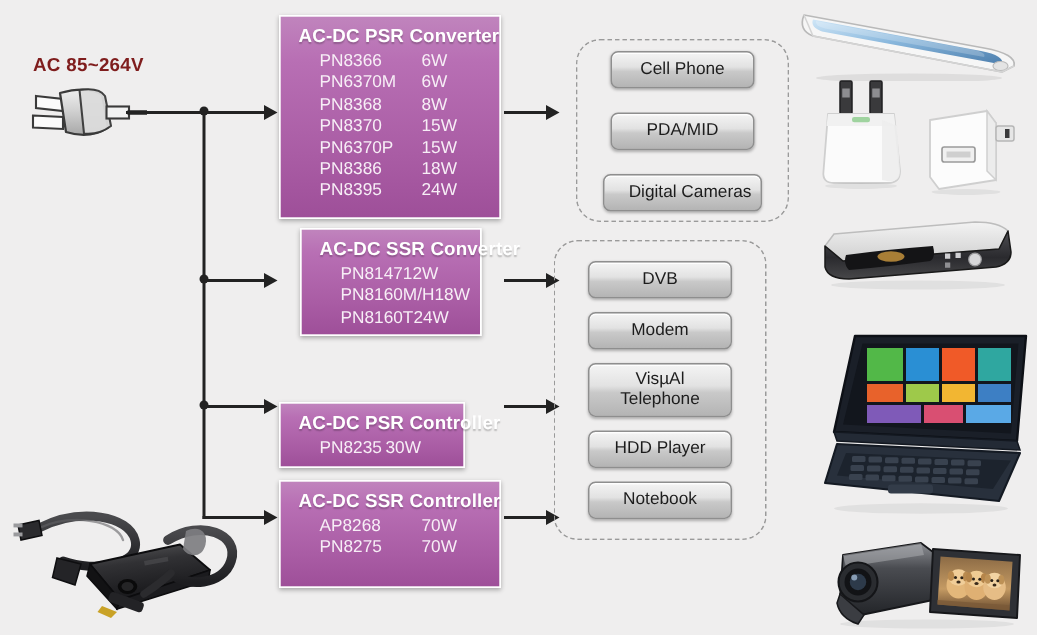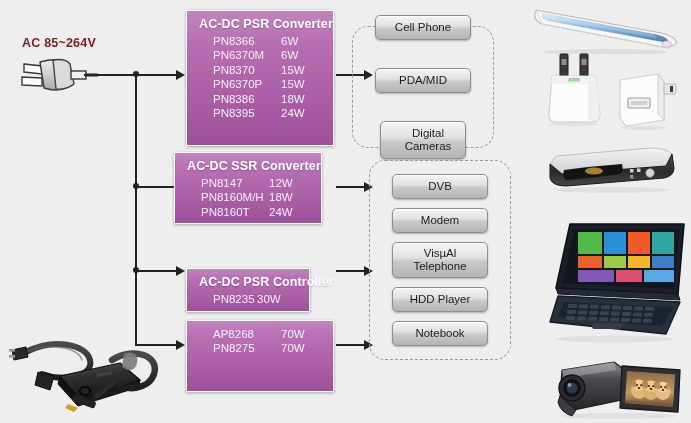--- a/index.html
+++ b/index.html
@@ -174,38 +174,42 @@
     <div class="chip-title">AC-DC PSR Converter</div>
     <div class="chip-row">
       <span class="chip-pn">PN8366</span>
       <span class="chip-pw">6W</span>
     </div>
     <div class="chip-row">
       <span class="chip-pn">PN6370M</span>
       <span class="chip-pw">6W</span>
     </div>
     <div class="chip-row">
+      <span class="chip-pn">PN8368</span>
+      <span class="chip-pw">8W</span>
+    </div>
+    <div class="chip-row">
       <span class="chip-pn">PN8370</span>
       <span class="chip-pw">15W</span>
     </div>
     <div class="chip-row">
       <span class="chip-pn">PN6370P</span>
       <span class="chip-pw">15W</span>
     </div>
     <div class="chip-row">
       <span class="chip-pn">PN8386</span>
       <span class="chip-pw">18W</span>
     </div>
     <div class="chip-row">
       <span class="chip-pn">PN8395</span>
       <span class="chip-pw">24W</span>
     </div>
   </div>
 
-  <div class="chip-block" style="left:174px;top:152px;width:148px;height:72px;">
+  <div class="chip-block" style="left:200px;top:152px;width:121px;height:72px;">
     <div class="chip-title">AC-DC SSR Converter</div>
     <div class="chip-row">
       <span class="chip-pn">PN8147</span>
       <span class="chip-pw">12W</span>
     </div>
     <div class="chip-row">
       <span class="chip-pn">PN8160M/H</span>
       <span class="chip-pw">18W</span>
     </div>
     <div class="chip-row">
@@ -216,20 +220,21 @@
 
   <div class="chip-block" style="left:186px;top:268px;width:124px;height:44px;">
     <div class="chip-title">AC-DC PSR Controller</div>
     <div class="chip-row">
       <span class="chip-pn">PN8235</span>
       <span class="chip-pw">30W</span>
     </div>
   </div>
 
   <div class="chip-block" style="left:186px;top:320px;width:148px;height:72px;">
+    <div class="chip-title">AC-DC SSR Controller</div>
     <div class="chip-row">
       <span class="chip-pn">AP8268</span>
       <span class="chip-pw">70W</span>
     </div>
     <div class="chip-row">
       <span class="chip-pn">PN8275</span>
       <span class="chip-pw">70W</span>
     </div>
   </div>
 
@@ -238,24 +243,24 @@
 
   <div class="wire wire-h" style="left:336px;top:186px;width:30px;"></div>
   <div class="arrow-head" style="left:364px;top:182px;"></div>
 
   <div class="wire wire-h" style="left:336px;top:270px;width:30px;"></div>
   <div class="arrow-head" style="left:364px;top:266px;"></div>
 
   <div class="wire wire-h" style="left:336px;top:344px;width:30px;"></div>
   <div class="arrow-head" style="left:364px;top:340px;"></div>
 
-  <div class="app-group" style="left:352px;top:26px;width:142px;height:122px;gap:28px;">
+  <div class="app-group" style="left:384px;top:26px;width:142px;height:122px;gap:16px;">
     <div class="app-btn">Cell Phone</div>
     <div class="app-btn">PDA/MID</div>
-    <div class="app-btn" style="width:86px;padding-left:12px;">Digital Cameras</div>
+    <div class="app-btn" style="width:106px;padding-left:12px;">Digital Cameras</div>
   </div>
 
   <div class="app-group" style="left:369px;top:160px;width:142px;height:200px;gap:9px;">
     <div class="app-btn">DVB</div>
     <div class="app-btn">Modem</div>
     <div class="app-btn" style="padding:4px 10px;">VisµAl Telephone</div>
     <div class="app-btn">HDD Player</div>
     <div class="app-btn">Notebook</div>
   </div>
 

